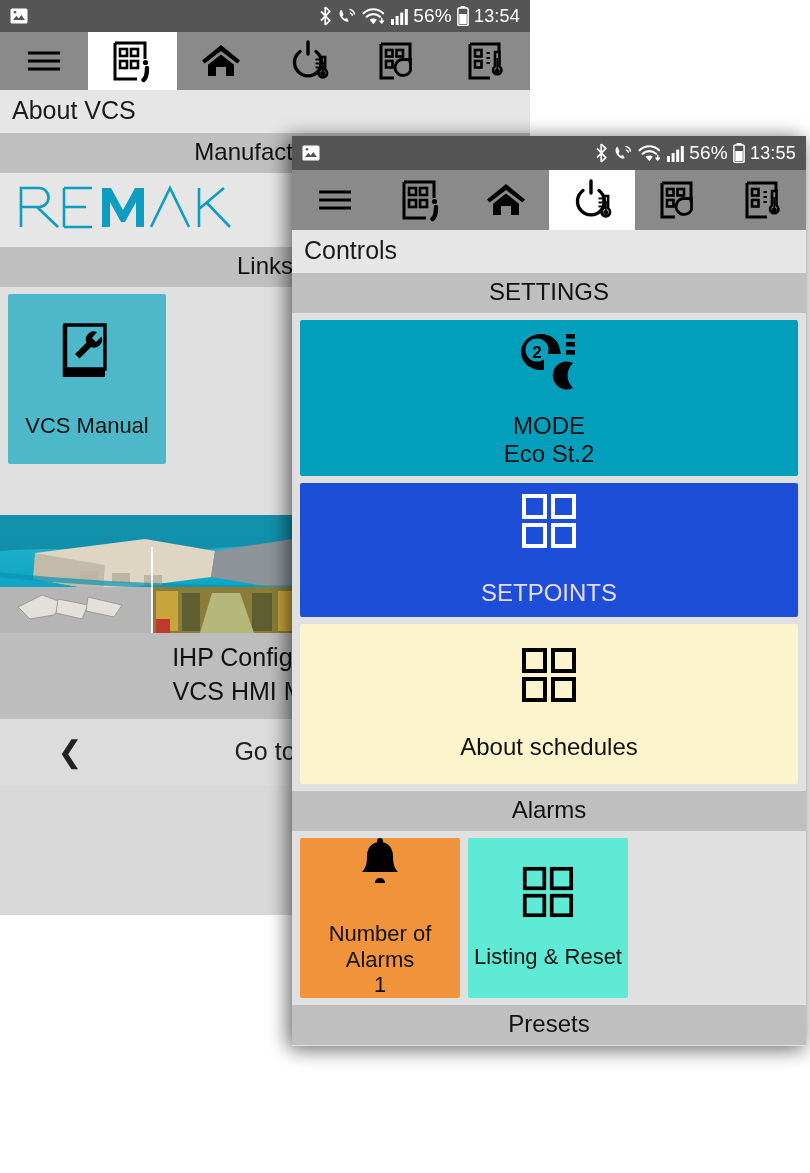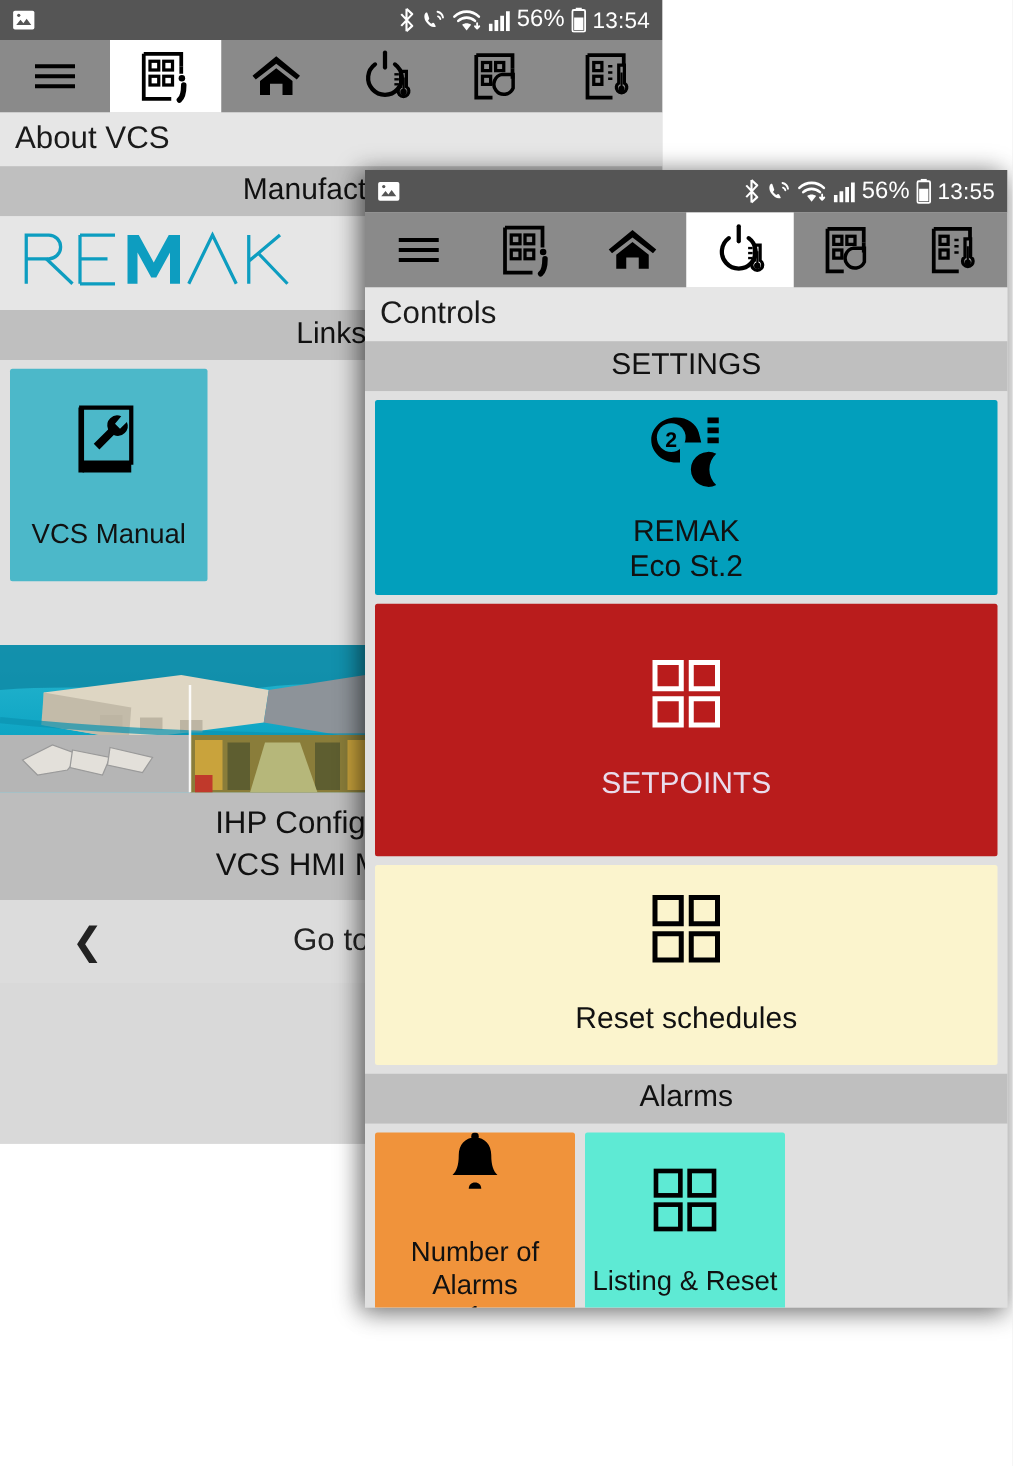--- a/index.html
+++ b/index.html
@@ -52,21 +52,21 @@
   .tile { border-radius: 2px; display: flex; flex-direction: column;
      align-items: center; justify-content: center; }
   .tile .ico { display: flex; align-items: center; justify-content: center; }
   .tile .lab { text-align: center; line-height: 1.16; }
 
   .tile.remak   { background: #00a0c0; width: 158px; height: 170px; }
   .tile.manual  { background: #4cb8c9; width: 158px; height: 170px; }
   .tile.remak .lab, .tile.manual .lab { font-size: 22px; color: #111; margin-top: 30px; }
 
   .tile.mode     { background: #029fbc; height: 156px; width: 100%; }
-  .tile.setpts   { background: #b91c1c; height: 202px; width: 100%; }
+  .tile.setpts   { background: #1d4ed8; height: 134px; width: 100%; }
   .tile.timesch  { background: #fbf4cd; height: 160px; width: 100%; }
   .tile.mode .lab    { font-size: 24px; color: #111; margin-top: 22px; }
   .tile.setpts .lab  { font-size: 24px; color: #e9dcec; margin-top: 30px; }
   .tile.timesch .lab { font-size: 24px; color: #111; margin-top: 30px; }
 
   .tile.alarmnum { background: #f0933b; width: 160px; height: 160px; justify-content: space-between; }
   .tile.listing  { background: #5eead4; width: 160px; height: 160px; }
   .tile.alarmnum .lab { font-size: 22px; color: #111; margin-top: 14px; }
   .tile.listing .lab  { font-size: 22px; color: #111; margin-top: 26px; }
 
@@ -507,21 +507,21 @@
             <g fill="#000">
               <rect x="55" y="6" width="9" height="4.6"></rect>
               <rect x="55" y="14" width="9" height="4.6"></rect>
               <rect x="55" y="22" width="9" height="4.6"></rect>
             </g>
 
             <path d="M62 35a14 14 0 1 0 0 25 17 17 0 0 1 0-25z" fill="#000"></path>
           </svg>
         </span>
         <span class="lab">
-          <span>REMAK</span><br>
+          <span>MODE</span><br>
           <span>Eco St.2</span>
         </span>
       </div>
     </div>
 
     <div class="band" style="padding-top:0;">
       <div class="tile setpts">
         <span class="ico">
           <svg width="56" height="56" viewBox="0 0 56 56">
             <rect x="3" y="3" width="21" height="21" fill="none" stroke="#ffffff" stroke-width="4"></rect>
@@ -537,21 +537,21 @@
     <div class="band" style="padding-top:0;">
       <div class="tile timesch">
         <span class="ico">
           <svg width="56" height="56" viewBox="0 0 56 56">
             <rect x="3" y="3" width="21" height="21" fill="none" stroke="#000000" stroke-width="4"></rect>
             <rect x="32" y="3" width="21" height="21" fill="none" stroke="#000000" stroke-width="4"></rect>
             <rect x="3" y="32" width="21" height="21" fill="none" stroke="#000000" stroke-width="4"></rect>
             <rect x="32" y="32" width="21" height="21" fill="none" stroke="#000000" stroke-width="4"></rect>
           </svg>
         </span>
-        <span class="lab">Reset schedules</span>
+        <span class="lab">About schedules</span>
       </div>
     </div>
 
     <div class="section">Alarms</div>
 
     <div class="band">
       <div class="tilerow">
         <div class="tile alarmnum">
           <span class="ico">
             <svg width="52" height="48" viewBox="0 0 52 48">

